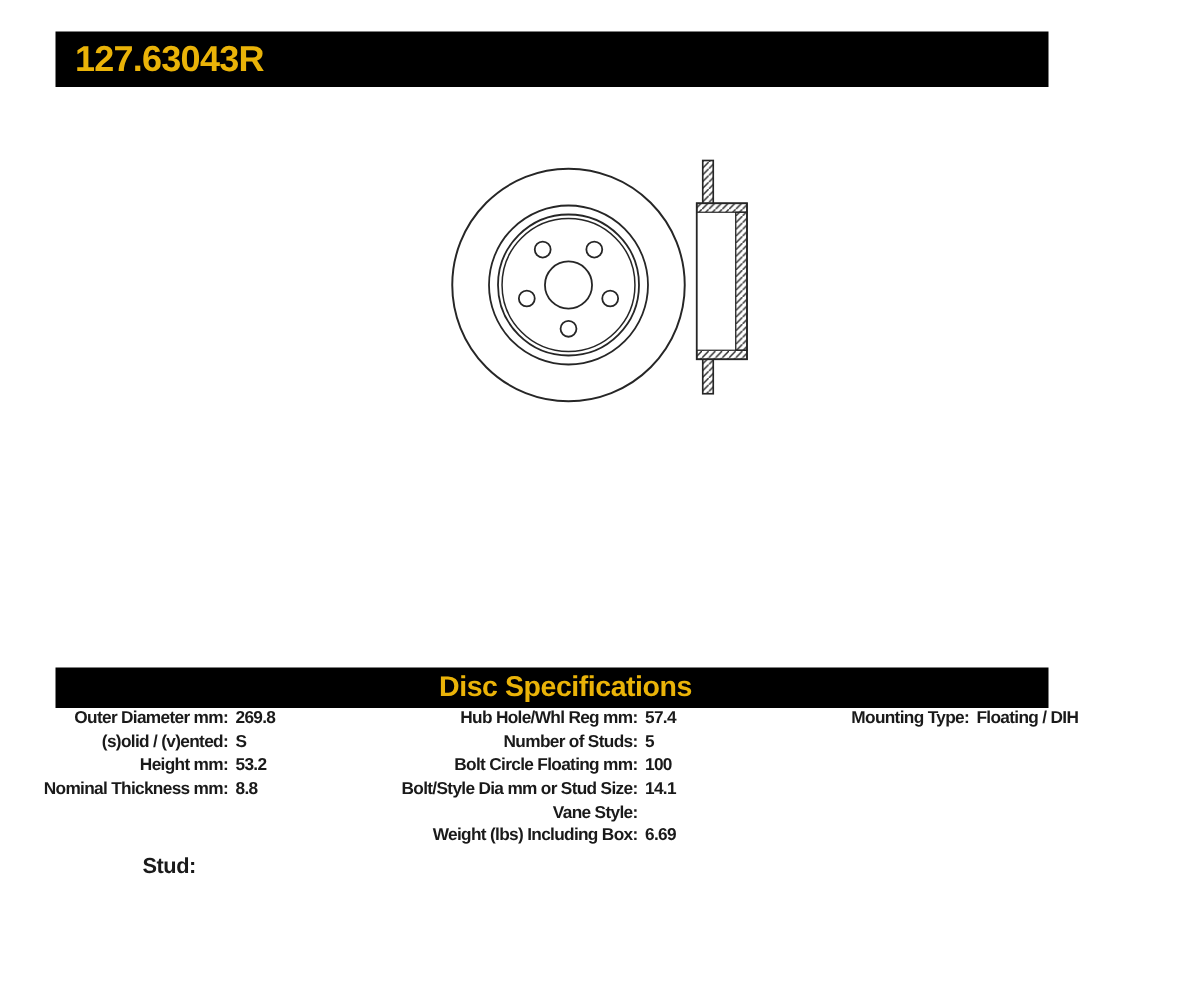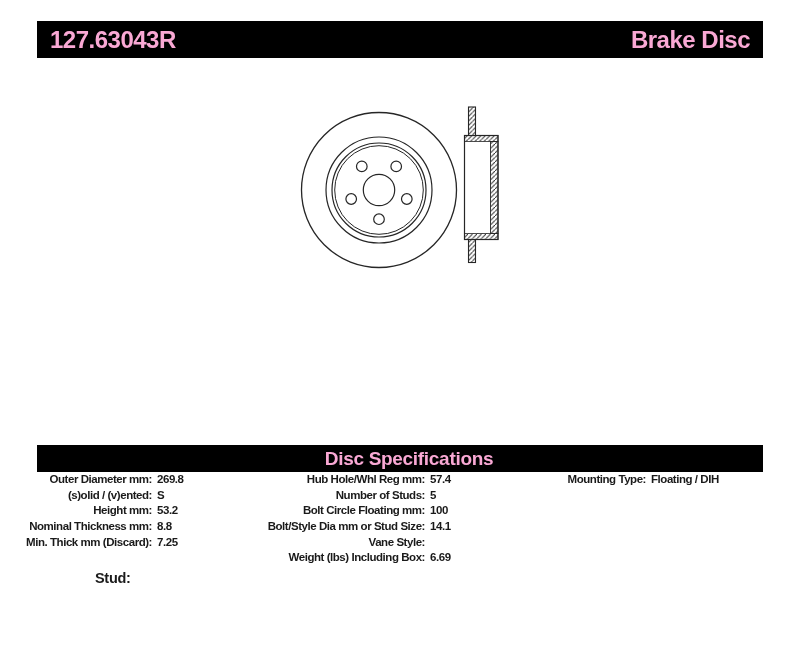--- a/index.html
+++ b/index.html
@@ -6,22 +6,22 @@
   .page{
     position:relative;
     width:800px;height:655px;
     background:#ffffff;
     font-family:"Liberation Sans", sans-serif;
     color:#1a1a1a;
     overflow:hidden;
   }
   .bar{
     position:absolute;
-    left:37px;width:726px;
-    background:#000000;color:#f9a8d4;
+    left:37px;width:662px;
+    background:#000000;color:#eab308;
     display:flex;align-items:center;
     box-sizing:border-box;
     font-weight:bold;
     gap:48px;
   }
   .header-bar{
     top:21px;height:37px;
     justify-content:space-between;
     padding:0 13px;
     font-size:24px;letter-spacing:-0.5px;
@@ -54,21 +54,20 @@
     font-size:14.5px;font-weight:bold;letter-spacing:-0.3px;
   }
 </style>
 </head>
 <body>
 
 <div class="page">
 
   <div class="bar header-bar">
     <span>127.63043R</span>
-    <span>Brake Disc</span>
   </div>
 
   <svg class="drawing-svg" width="800" height="655" viewBox="0 0 800 655">
     <defs>
       <pattern id="hatch" patternUnits="userSpaceOnUse" width="4.5" height="4.5">
         <path d="M0,4.5 L4.5,0" stroke="#2a2a2a" stroke-width="1"></path>
       </pattern>
     </defs>
 
     <g fill="none" stroke="#262626">
@@ -108,24 +107,20 @@
       <span class="val">S</span>
     </div>
     <div class="spec-row">
       <span class="lbl">Height mm:</span>
       <span class="val">53.2</span>
     </div>
     <div class="spec-row">
       <span class="lbl">Nominal Thickness mm:</span>
       <span class="val">8.8</span>
     </div>
-    <div class="spec-row">
-      <span class="lbl">Min. Thick mm (Discard):</span>
-      <span class="val">7.25</span>
-    </div>
   </div>
 
   <div class="spec-col col-2">
     <div class="spec-row">
       <span class="lbl">Hub Hole/Whl Reg mm:</span>
       <span class="val">57.4</span>
     </div>
     <div class="spec-row">
       <span class="lbl">Number of Studs:</span>
       <span class="val">5</span>

